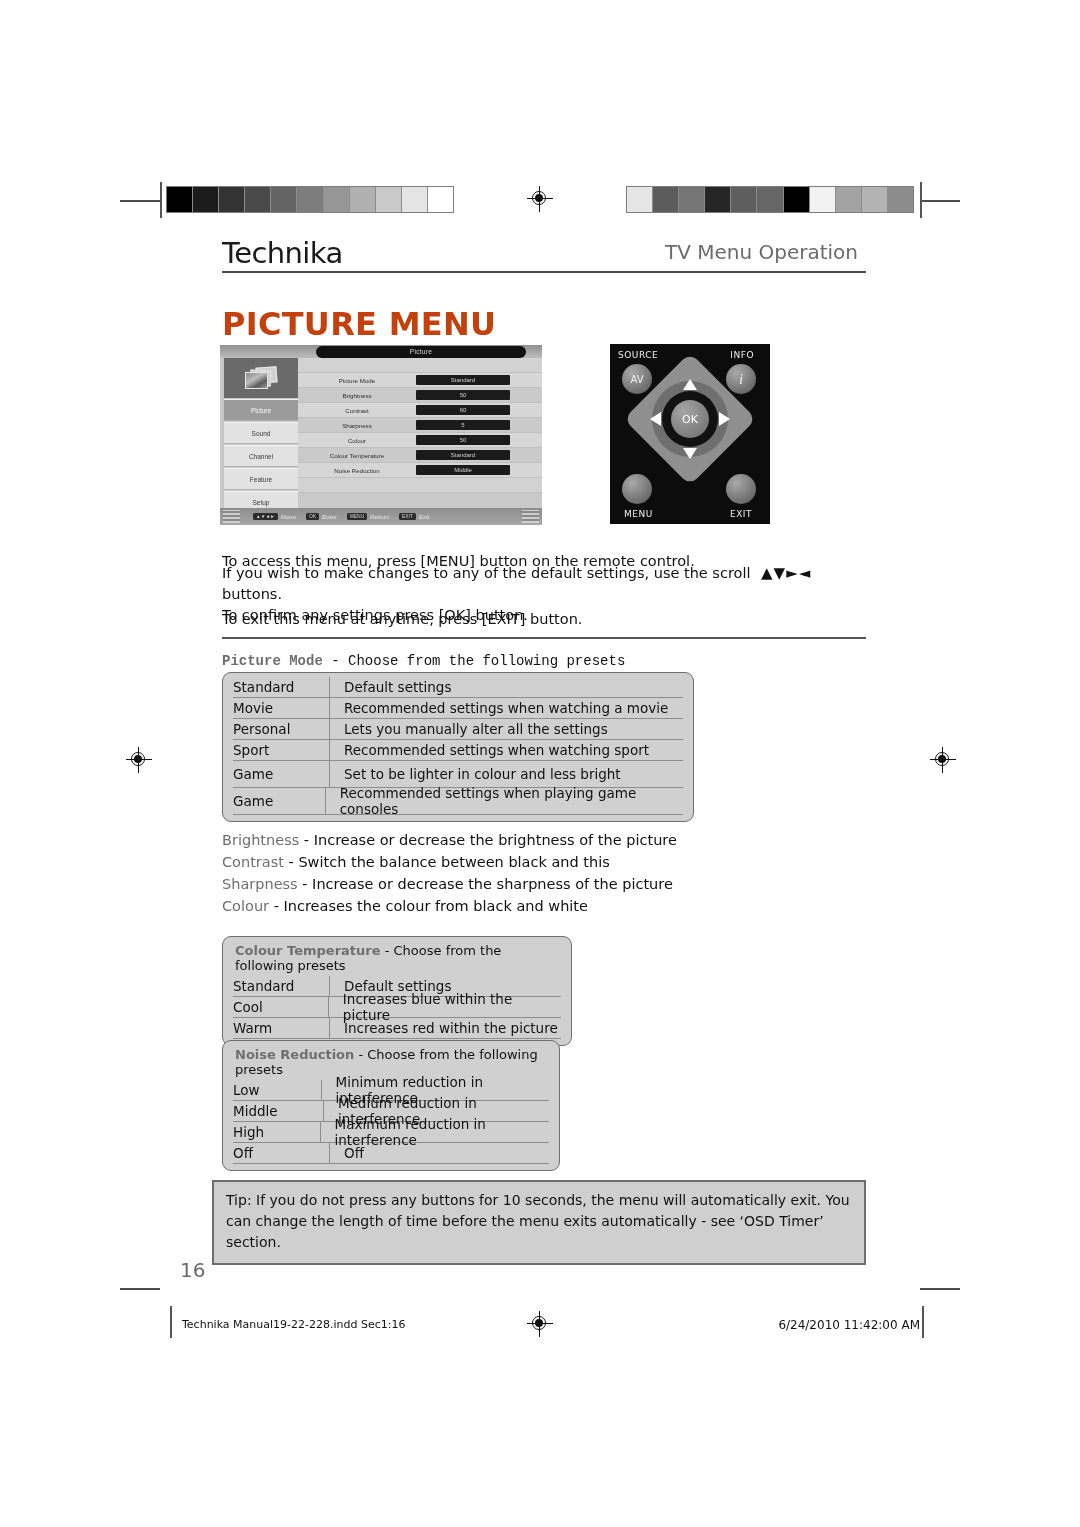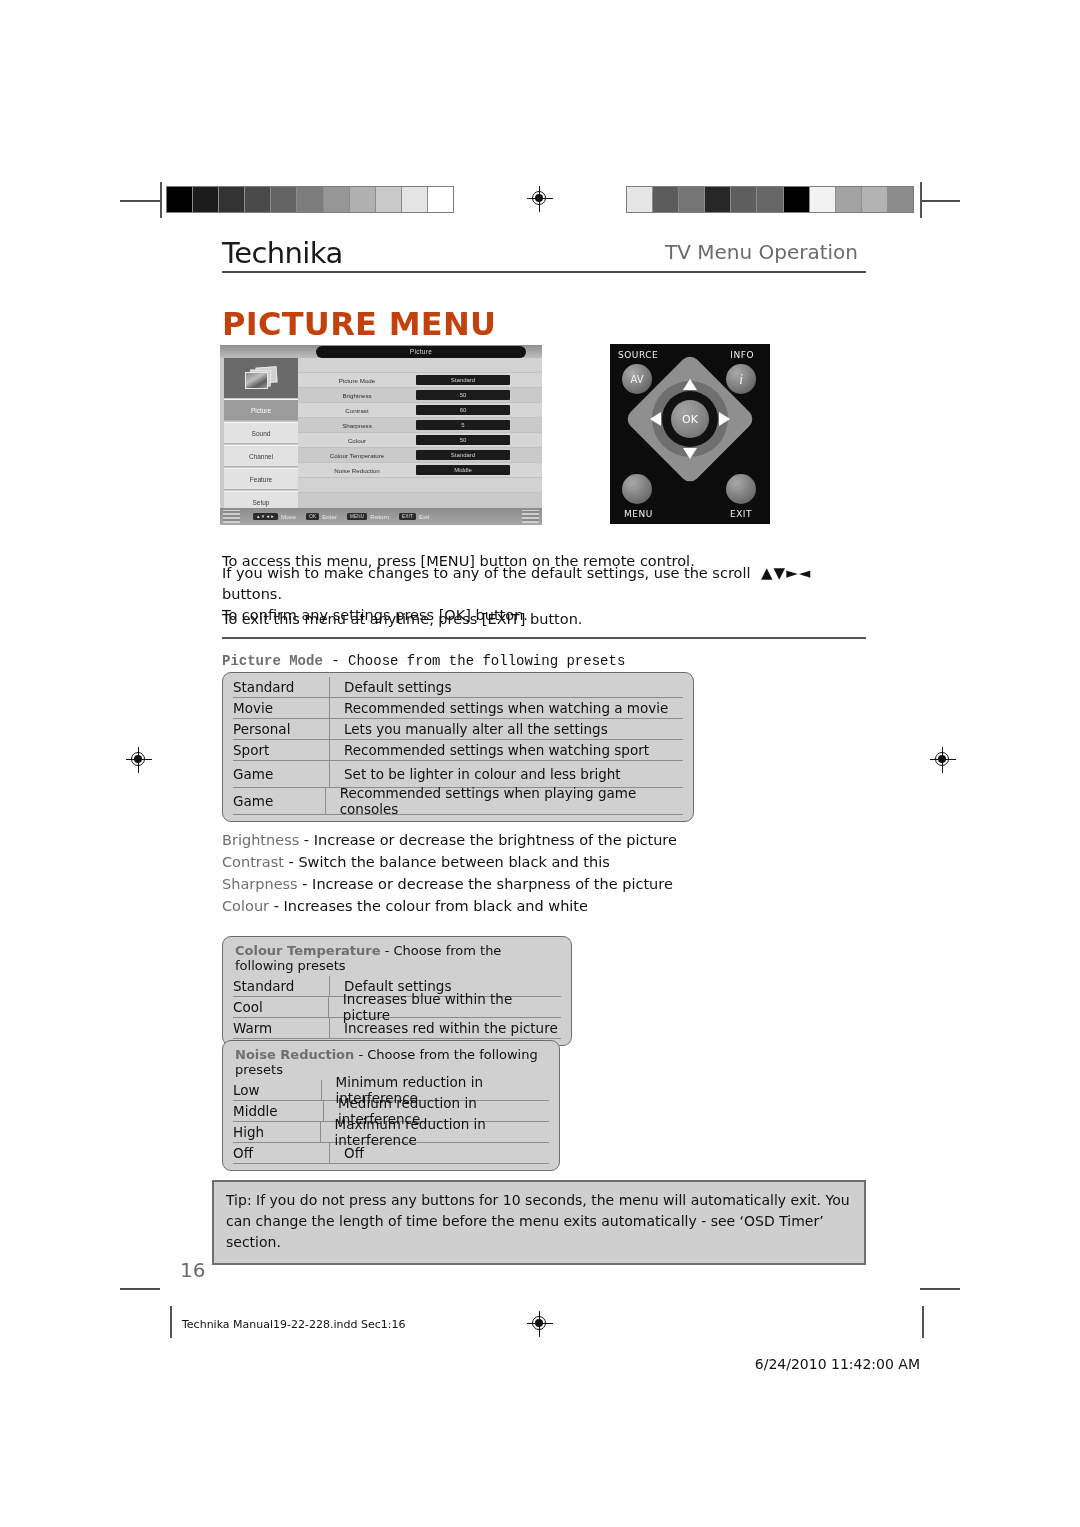--- a/index.html
+++ b/index.html
@@ -449,22 +449,22 @@
     position: absolute;
     left: 182px;
     top: 1318px;
     font-size: 11px;
     color: #111;
     font-family: "DejaVu Sans", sans-serif;
   }
   #footer-right {
     position: absolute;
     right: 160px;
-    top: 1356px;
-    font-size: 14px;
+    top: 1318px;
+    font-size: 12px;
     color: #111;
     font-family: "DejaVu Sans", sans-serif;
   }
   .footer-vrule {
     position: absolute;
     top: 1306px;
     width: 1.5px;
     height: 32px;
     background: #555;
   }

